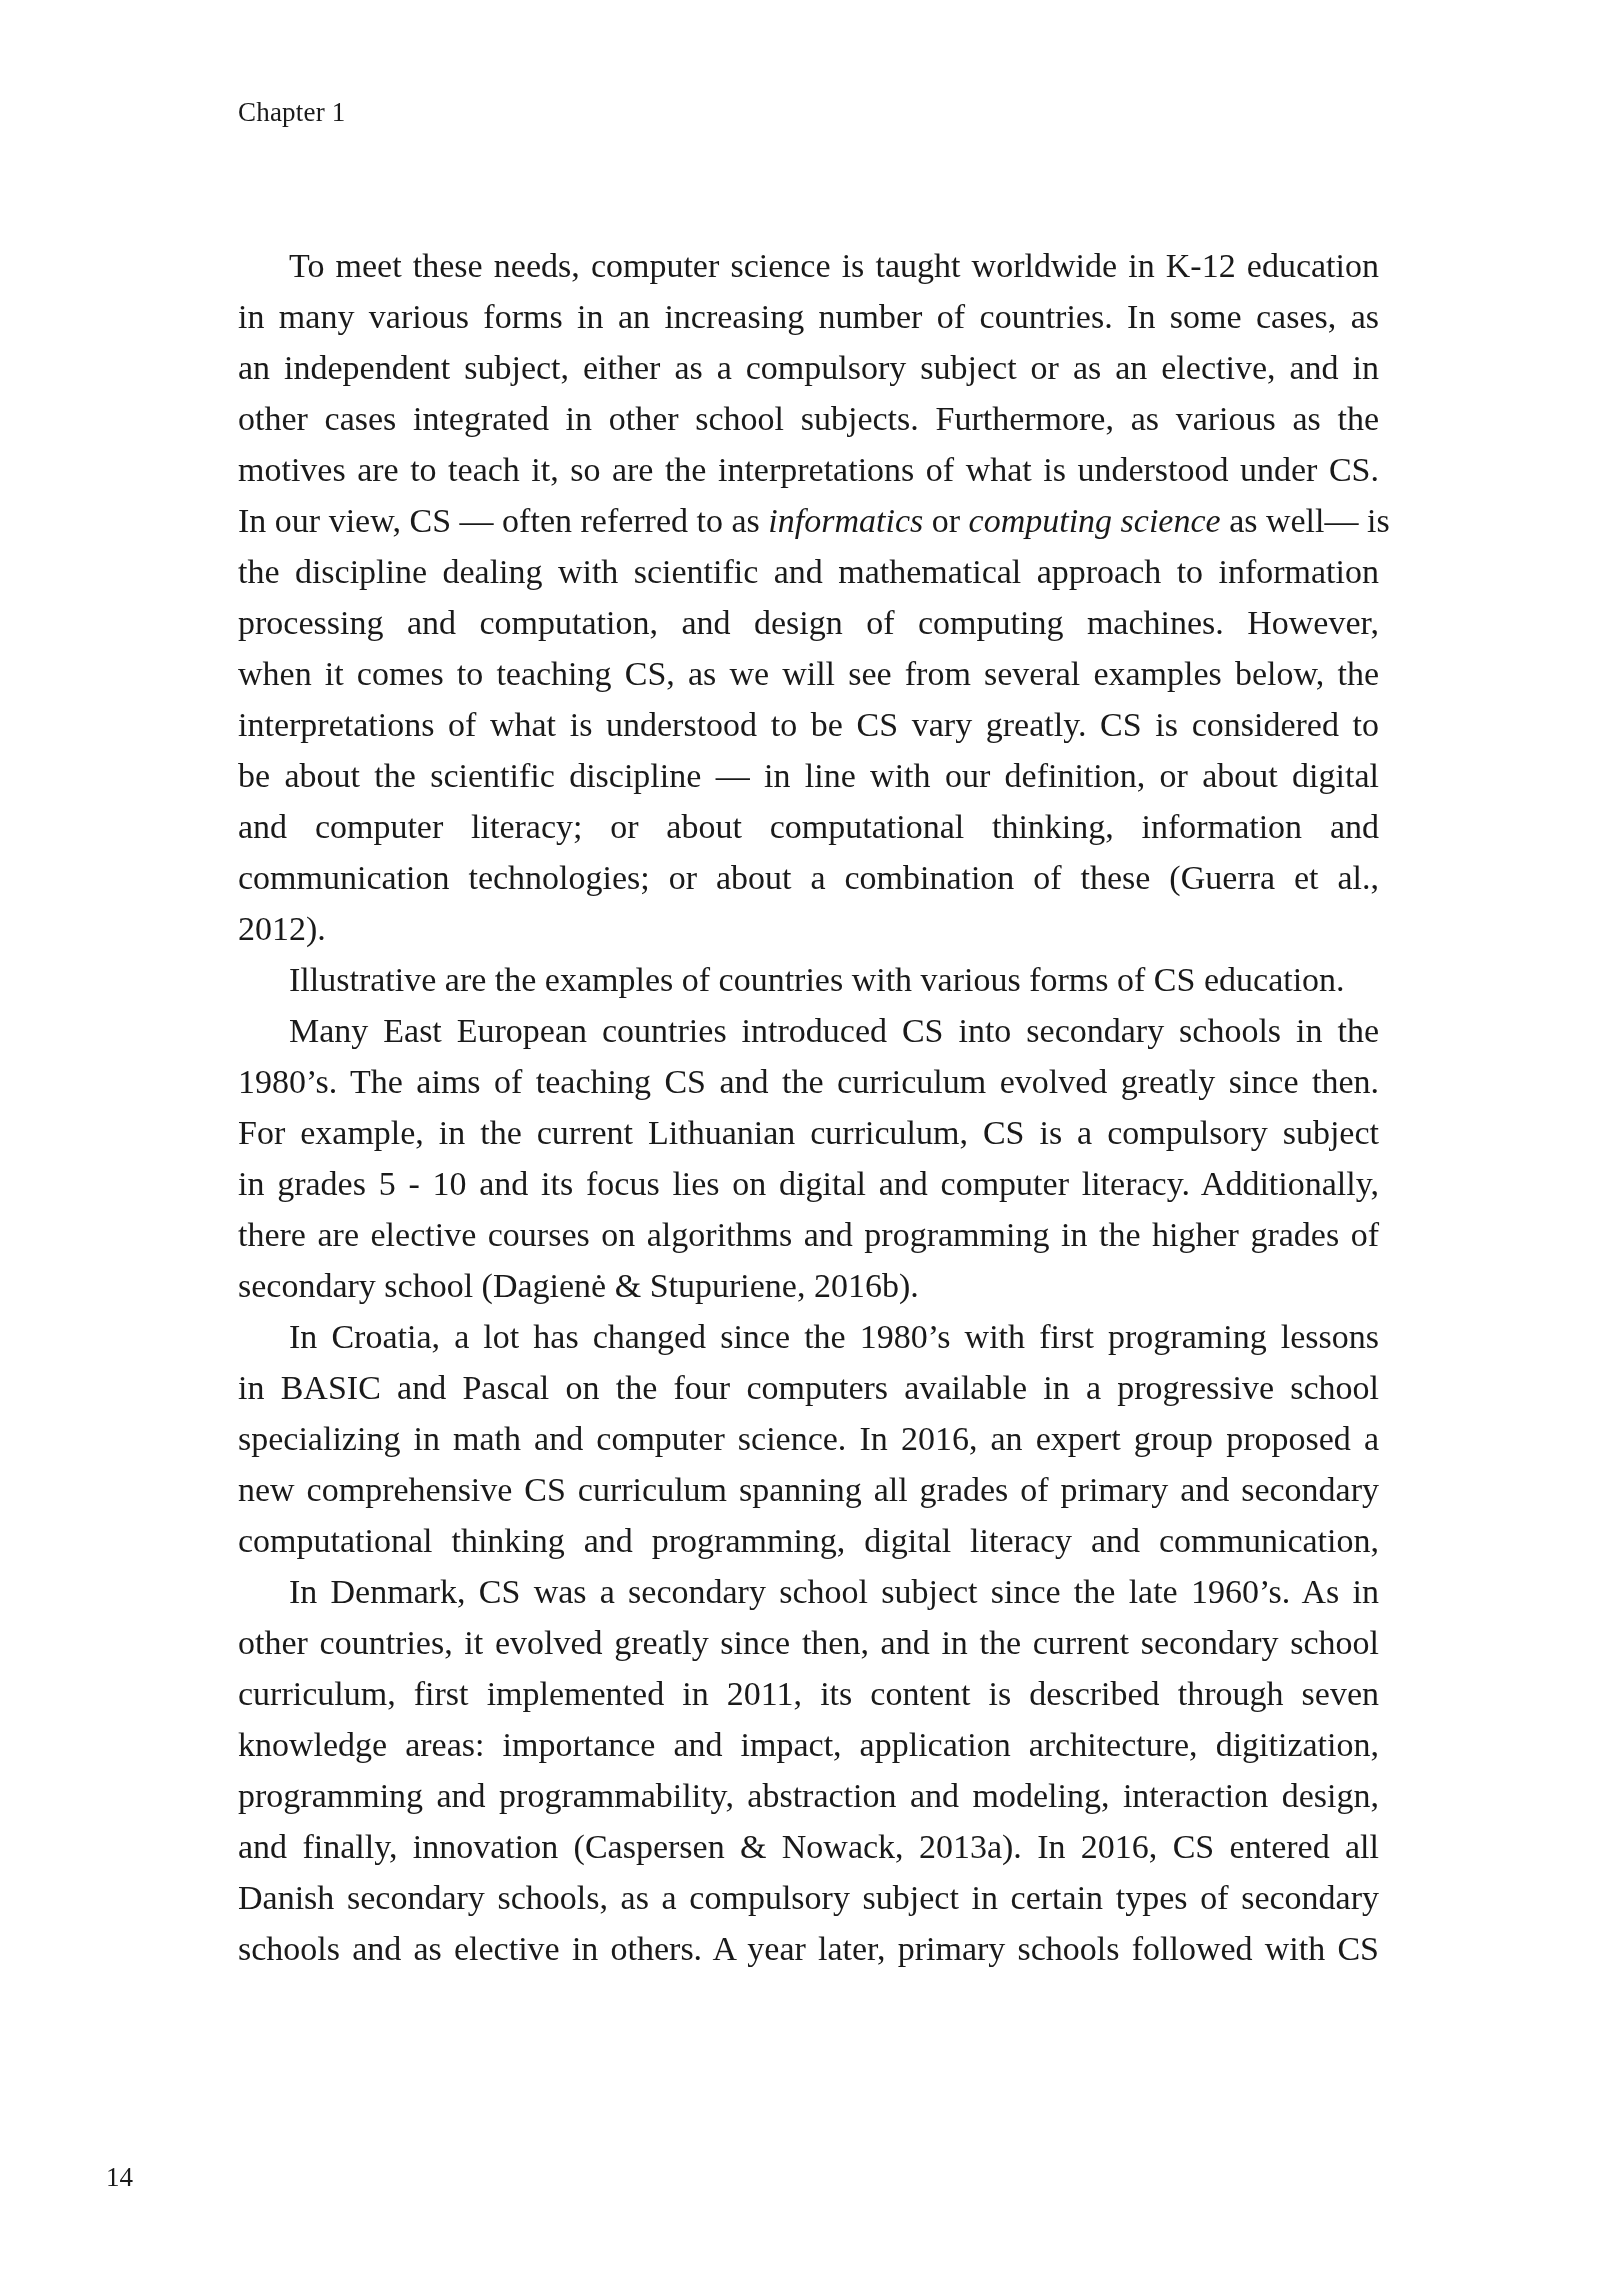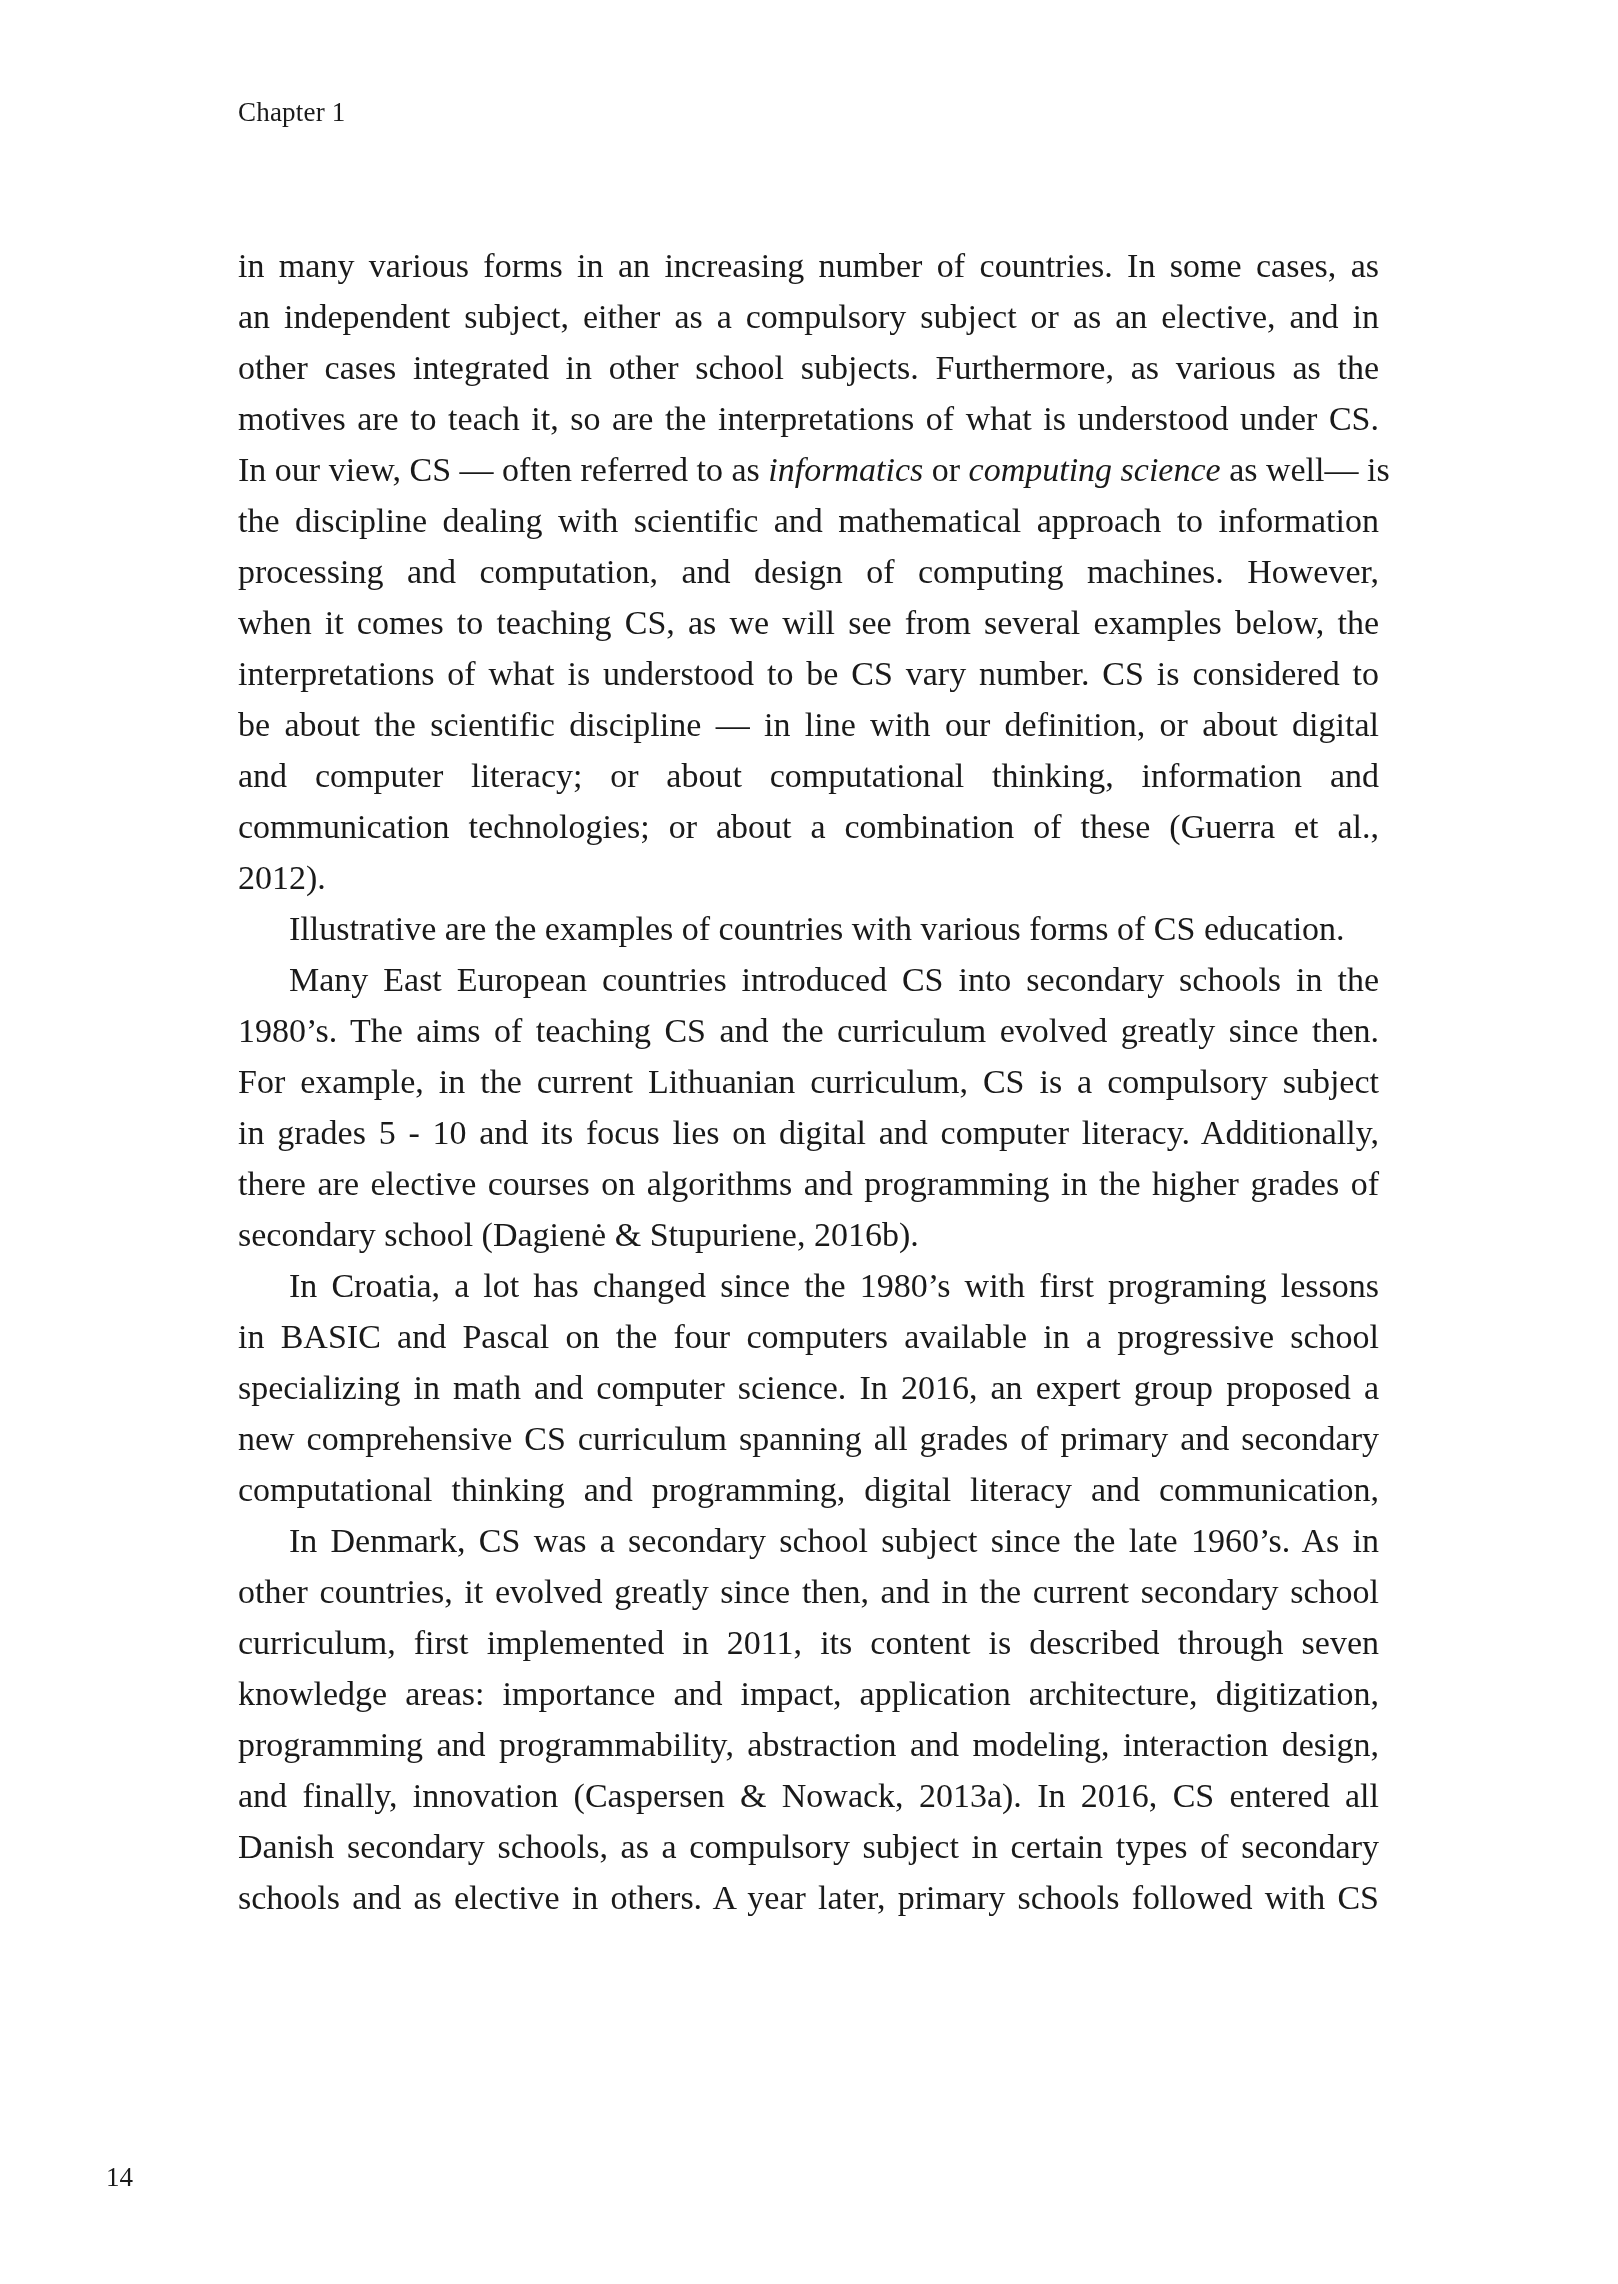--- a/index.html
+++ b/index.html
@@ -60,29 +60,30 @@
 </head>
 <body>
 
 <div class="page">
 
   <div class="running-header">Chapter 1</div>
 
   <div class="body-text">
 
     <div class="paragraph">
+      <span class="line indent">To meet these needs, computer science is taught worldwide in K-12 education</span>
       <span class="line">in many various forms in an increasing number of countries. In some cases, as</span>
       <span class="line">an independent subject, either as a compulsory subject or as an elective, and in</span>
       <span class="line">other cases integrated in other school subjects. Furthermore, as various as the</span>
       <span class="line">motives are to teach it, so are the interpretations of what is understood under CS.</span>
       <span class="line"><span>In our view, CS — often referred to as </span><em>informatics</em><span> or </span><em>computing science</em><span> as well— is</span></span>
       <span class="line">the discipline dealing with scientific and mathematical approach to information</span>
       <span class="line">processing and computation, and design of computing machines. However,</span>
       <span class="line">when it comes to teaching CS, as we will see from several examples below, the</span>
-      <span class="line">interpretations of what is understood to be CS vary number. CS is considered to</span>
+      <span class="line">interpretations of what is understood to be CS vary greatly. CS is considered to</span>
       <span class="line">be about the scientific discipline — in line with our definition, or about digital</span>
       <span class="line">and computer literacy; or about computational thinking, information and</span>
       <span class="line">communication technologies; or about a combination of these (Guerra et al.,</span>
       <span class="line last">2012).</span>
     </div>
 
     <div class="paragraph">
       <span class="line indent last">Illustrative are the examples of countries with various forms of CS education.</span>
     </div>
 

